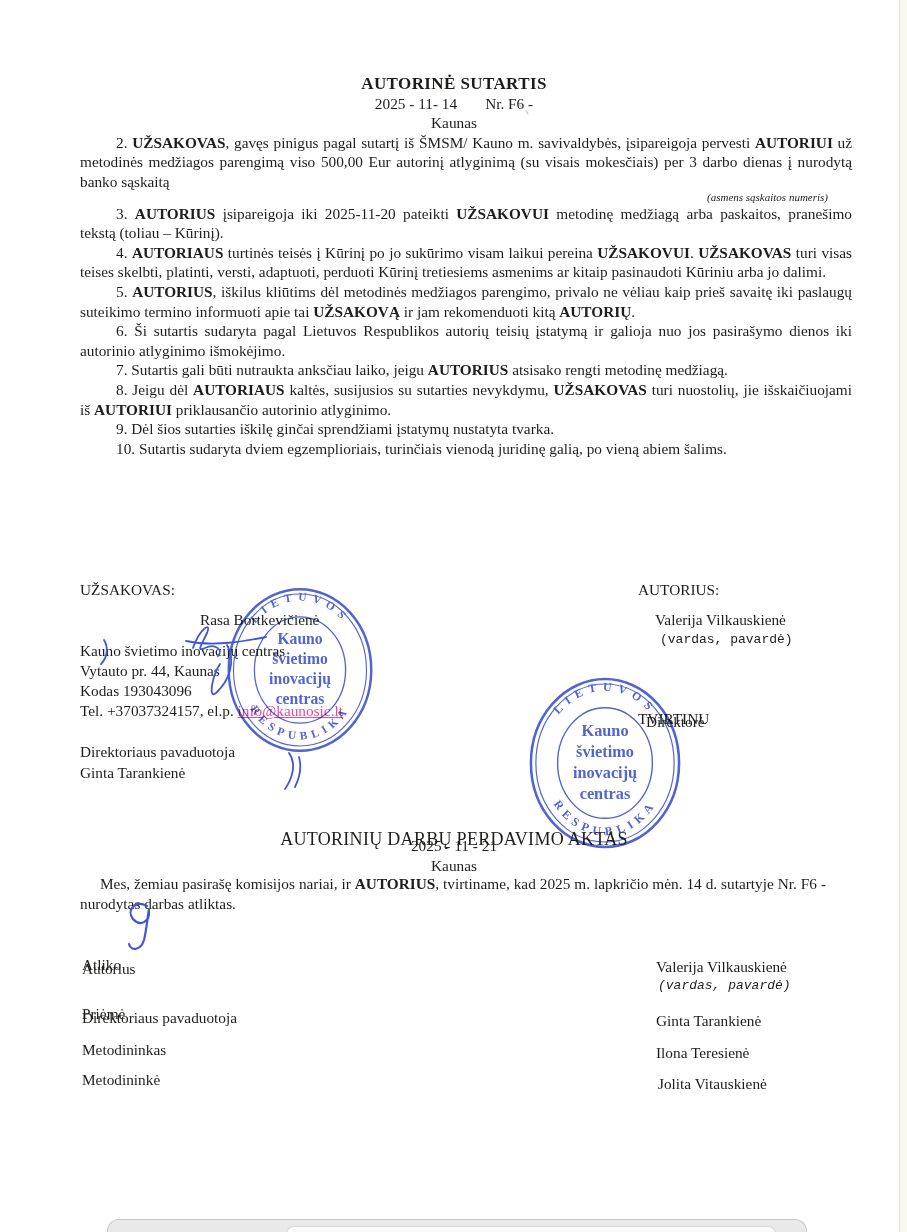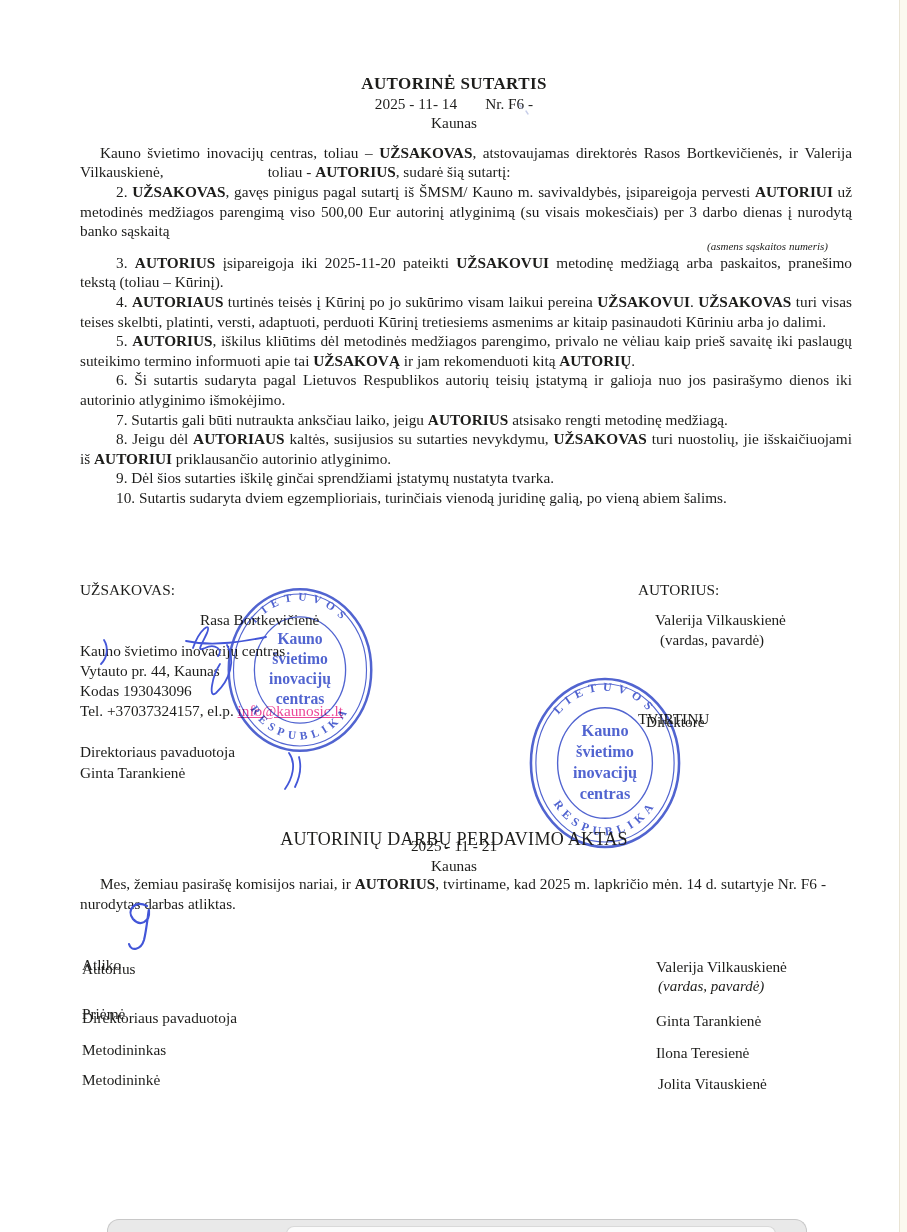--- a/index.html
+++ b/index.html
@@ -12,21 +12,21 @@
   .doc-title{font-weight:bold;font-size:17px;letter-spacing:.4px;}
   .date-line span{white-space:pre;}
   .intro{margin:10px 0 0 0;text-align:justify;text-indent:20px;}
   .clause{margin:0;text-align:justify;text-indent:36px;}
   .note{width:748px;text-align:right;font-style:italic;font-size:11px;line-height:12px;margin:-1px 0 1px 0;}
   .gap{display:inline-block;}
   b{font-weight:bold;}
   
   .abs{position:absolute;font-size:15.3px;line-height:20px;}
   .bold{font-weight:normal;margin-top:17px;}
-  .small-cap{font-size:15px;font-style:italic;}
+  .small-cap{font-size:13px;font-style:italic;font-family:Liberation Mono, monospace;}
   .email{text-decoration:underline;color:#ec4899;}
   .addr div{line-height:20px;}
   
   .stamp{position:absolute;mix-blend-mode:multiply;opacity:.9;}
   .stamp text{font-family:"Liberation Serif",serif;font-weight:bold;}
   
   .ink{position:absolute;left:0;top:0;pointer-events:none;}
   
   .page-edge{position:absolute;right:0;top:0;width:7px;height:1232px;background:#fbf9ef;border-left:1px solid #e9e4d4;}
   .bottom-bar{position:absolute;left:107px;top:1219px;width:698px;height:13px;background:#e9e9e9;
@@ -37,21 +37,20 @@
 </head>
 <body>
 
 <div class="page">
 
   <div class="doc-body">
     <div class="centered doc-title">AUTORINĖ SUTARTIS</div>
     <div class="centered date-line"><span>2025 - 11- 14</span><span class="gap" style="width: 28px;"></span><span>Nr. F6 -</span></div>
     <div class="centered">Kaunas</div>
 
-    <p class="intro"><span>Kauno švietimo inovacijų centras, toliau – </span><b>UŽSAKOVAS</b><span>, atstovaujamas direktorės Rasos Bortkevičienės, ir Valerija Vilkauskienė,</span><span class="gap" style="width: 104px;"></span><span>toliau - </span><b>AUTORIUS</b><span>, sudarė šią sutartį:</span></p>
 
     <p class="clause"><span>2. </span><b>UŽSAKOVAS</b><span>, gavęs pinigus pagal sutartį iš ŠMSM/ Kauno m. savivaldybės, įsipareigoja pervesti </span><b>AUTORIUI</b><span> už metodinės medžiagos parengimą viso 500,00 Eur autorinį atlyginimą (su visais mokesčiais) per 3 darbo dienas į nurodytą banko sąskaitą</span></p>
     <div class="note">(asmens sąskaitos numeris)</div>
     <p class="clause"><span>3. </span><b>AUTORIUS</b><span> įsipareigoja iki 2025-11-20 pateikti </span><b>UŽSAKOVUI</b><span> metodinę medžiagą arba paskaitos, pranešimo tekstą (toliau – Kūrinį).</span></p>
     <p class="clause"><span>4. </span><b>AUTORIAUS</b><span> turtinės teisės į Kūrinį po jo sukūrimo visam laikui pereina </span><b>UŽSAKOVUI</b><span>. </span><b>UŽSAKOVAS</b><span> turi visas teises skelbti, platinti, versti, adaptuoti, perduoti Kūrinį tretiesiems asmenims ar kitaip pasinaudoti Kūriniu arba jo dalimi.</span></p>
     <p class="clause"><span>5. </span><b>AUTORIUS</b><span>, iškilus kliūtims dėl metodinės medžiagos parengimo, privalo ne vėliau kaip prieš savaitę iki paslaugų suteikimo termino informuoti apie tai  </span><b>UŽSAKOVĄ</b><span> ir jam rekomenduoti kitą </span><b>AUTORIŲ</b><span>.</span></p>
     <p class="clause"><span>6. Ši sutartis sudaryta pagal Lietuvos Respublikos autorių teisių įstatymą ir galioja nuo jos pasirašymo dienos iki autorinio atlyginimo išmokėjimo.</span></p>
     <p class="clause"><span>7. Sutartis gali būti nutraukta anksčiau laiko, jeigu </span><b>AUTORIUS</b><span> atsisako rengti metodinę medžiagą.</span></p>
     <p class="clause"><span>8. Jeigu dėl </span><b>AUTORIAUS</b><span> kaltės, susijusios su sutarties nevykdymu, </span><b>UŽSAKOVAS</b><span> turi nuostolių, jie išskaičiuojami iš </span><b>AUTORIUI</b><span> priklausančio autorinio atlyginimo.</span></p>
     <p class="clause"><span>9. Dėl šios sutarties iškilę ginčai sprendžiami įstatymų nustatyta tvarka.</span></p>

